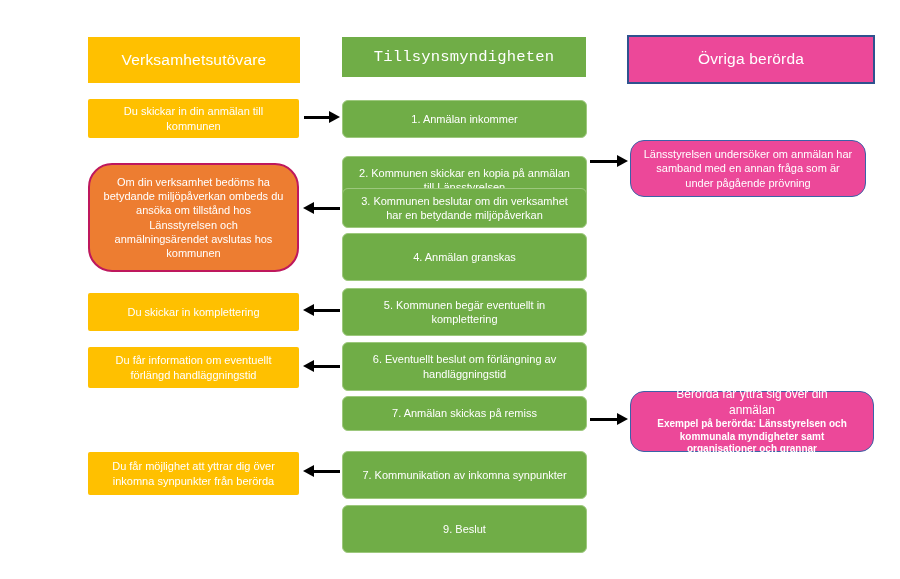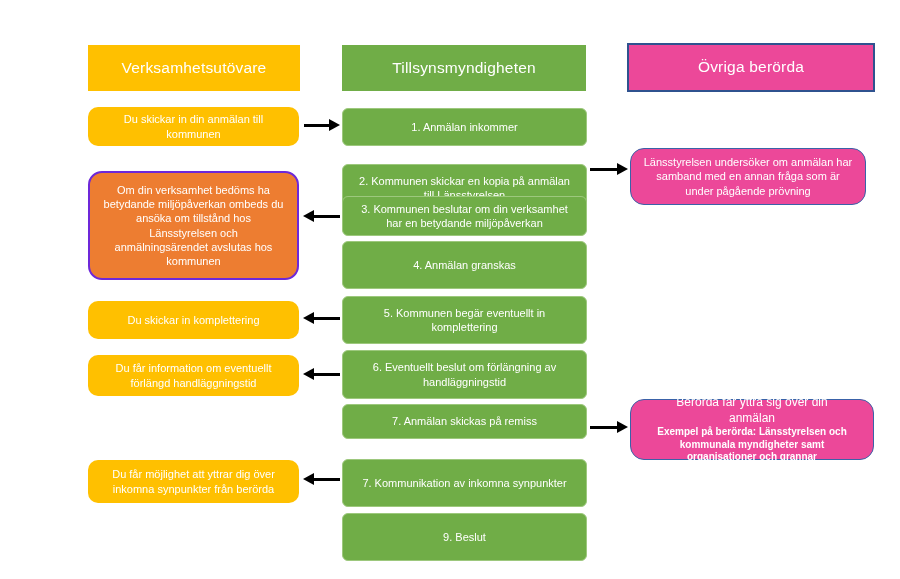--- a/index.html
+++ b/index.html
@@ -1,43 +1,43 @@
 <!DOCTYPE html>
 <html><head>
 <meta charset="utf-8">
 <style>
   html,body{margin:0;padding:0;}
   body{
     width:900px;height:579px;position:relative;background:#ffffff;
     font-family:"Liberation Sans", sans-serif;overflow:hidden;
   }
-  .canvas{position:absolute;inset:0;margin-top:8px;}
+  .canvas{position:absolute;inset:0;}
   .box{
     position:absolute;display:flex;align-items:center;justify-content:center;
     text-align:center;color:#ffffff;box-sizing:border-box;
     font-size:11px;line-height:1.3;padding:3px 10px;
   }
   .hdr{
     font-size:15.5px;letter-spacing:.2px;border-radius:0;
   }
   .yellow{background:#FFC000;}
   .green{background:#70AD47;}
   .blue{background:#ec4899;}
-  .rounded{border-radius:10px;}
+  .rounded{border-radius:2px;}
   .step{border-radius:6px;border:1px solid #9dc87d;}
   .orange{
-    background:#ED7D31;border:2px solid #6d28d9;border-radius:14px;
+    background:#ED7D31;border:2px solid #be185d;border-radius:24px;
   }
   .blue-callout{border-radius:14px;border:1px solid #3A62A8;flex-direction:column;}
   .blue-callout .sub{font-size:10px;font-weight:bold;line-height:1.25;display:block;text-align:center;}
   .blue-callout .main{font-size:12px;display:block;}
 
   
   .h-op{left:88px;top:37px;width:212px;height:46px;}
-  .h-au{left:342px;top:37px;width:244px;height:46px;}
+  .h-au{left:342px;top:37px;width:244px;height:40px;font-family:Liberation Mono, monospace;}
   .h-ot{left:627px;top:35px;width:248px;height:49px;border:2px solid #2F528F;}
 
   
   .l1{left:88px;top:99px;width:211px;height:39px;}
   .l2{left:88px;top:163px;width:211px;height:109px;padding:6px 12px;}
   .l3{left:88px;top:293px;width:211px;height:38px;}
   .l4{left:88px;top:347px;width:211px;height:41px;}
   .l5{left:88px;top:452px;width:211px;height:43px;}
 
   

